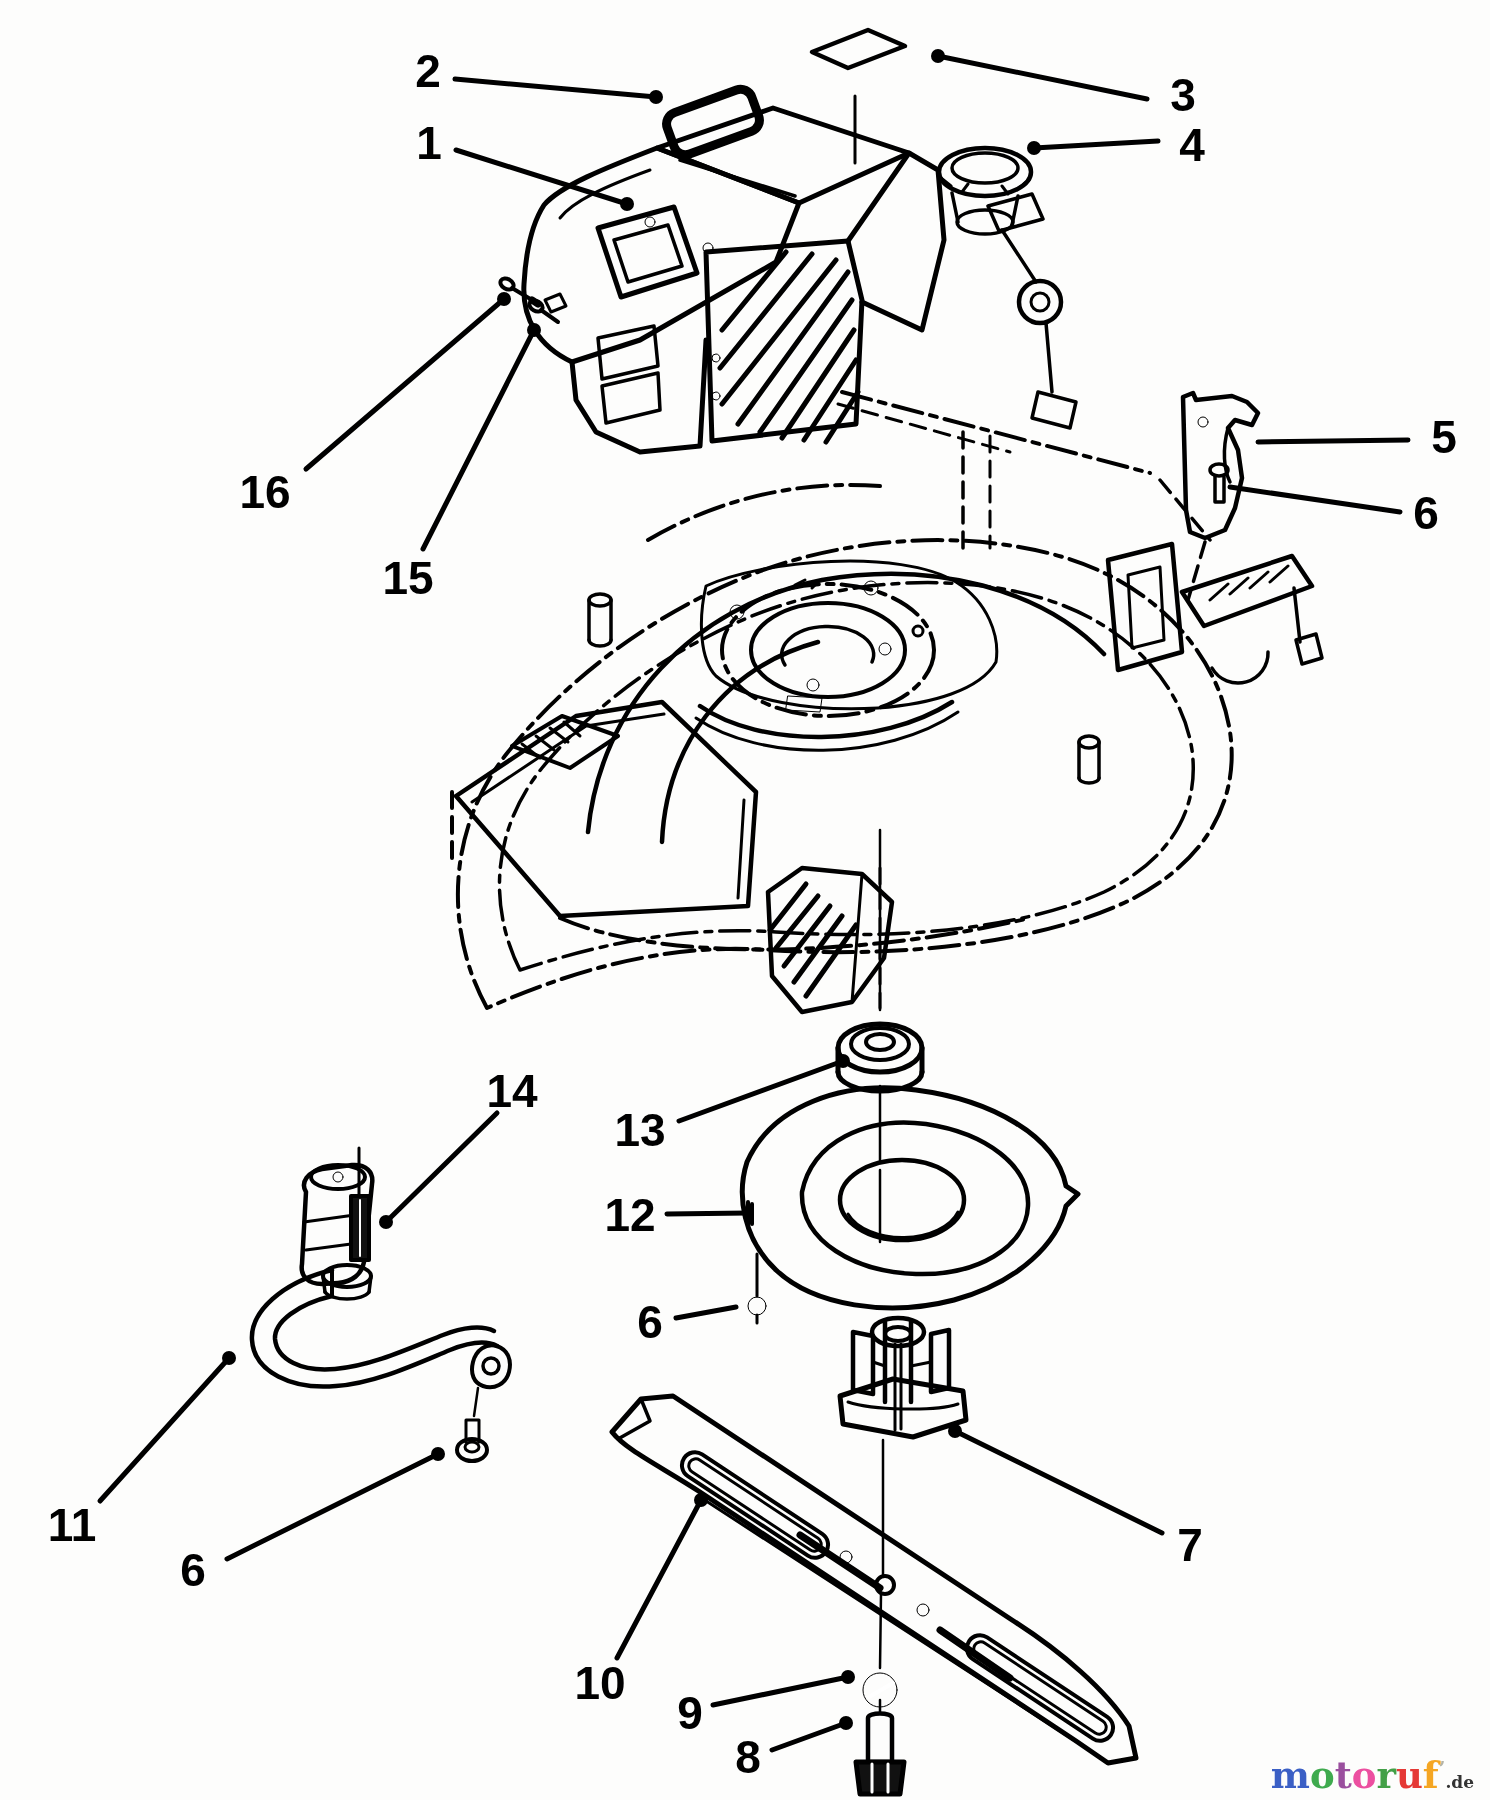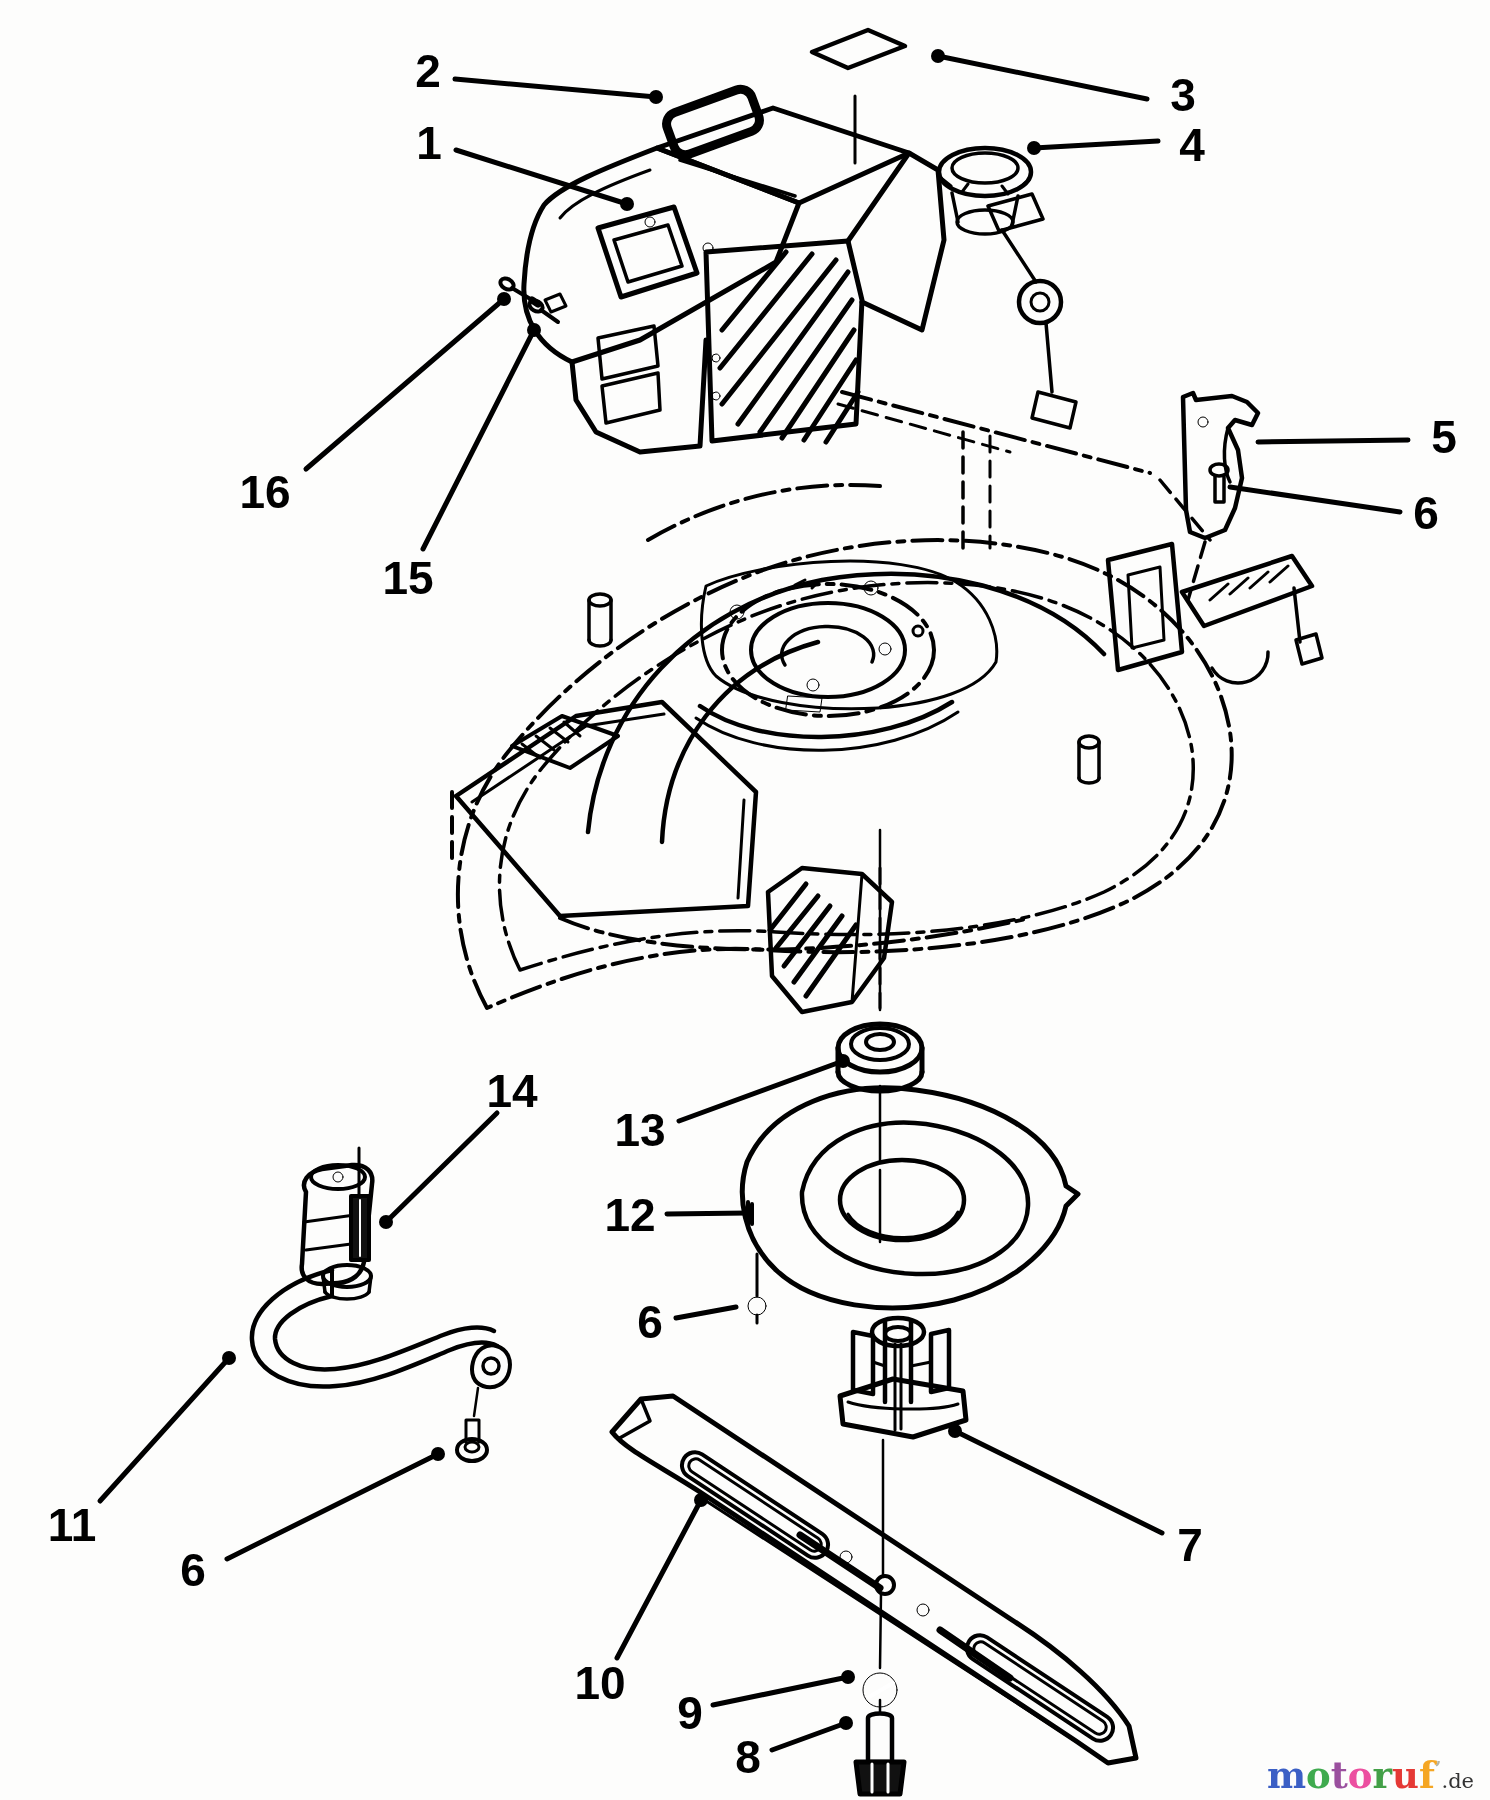--- a/index.html
+++ b/index.html
@@ -20,21 +20,21 @@
   .dash{stroke-dasharray:16 9;}
   .callout{
     font-family:"Liberation Sans", sans-serif;font-weight:bold;font-size:46px;
     fill:#000;stroke:none;text-anchor:middle;dominant-baseline:central;
   }
   #logo{
     position:absolute;right:16px;bottom:6px;
     font-family:"DejaVu Serif","Liberation Serif",serif;font-weight:bold;
     font-size:37px;line-height:1;white-space:nowrap;user-select:none;
   }
-  #logo .suffix{font-size:21px;font-weight:normal;margin-top:8px;}
+  #logo .suffix{font-size:17px;font-weight:bold;margin-top:8px;}
   #logo .tick{font-size:19px;vertical-align:super;}
 </style>
 </head>
 <body>
 
 <div id="stage">
   <svg id="art" viewBox="0 0 1490 1800">
 
     <g>
       <path class="w5" d="M544,205 C560,186 605,168 657,148 L799,203 L776,262 L640,340 L572,362 C538,346 522,318 524,284 C526,247 533,222 544,205 Z"></path>

